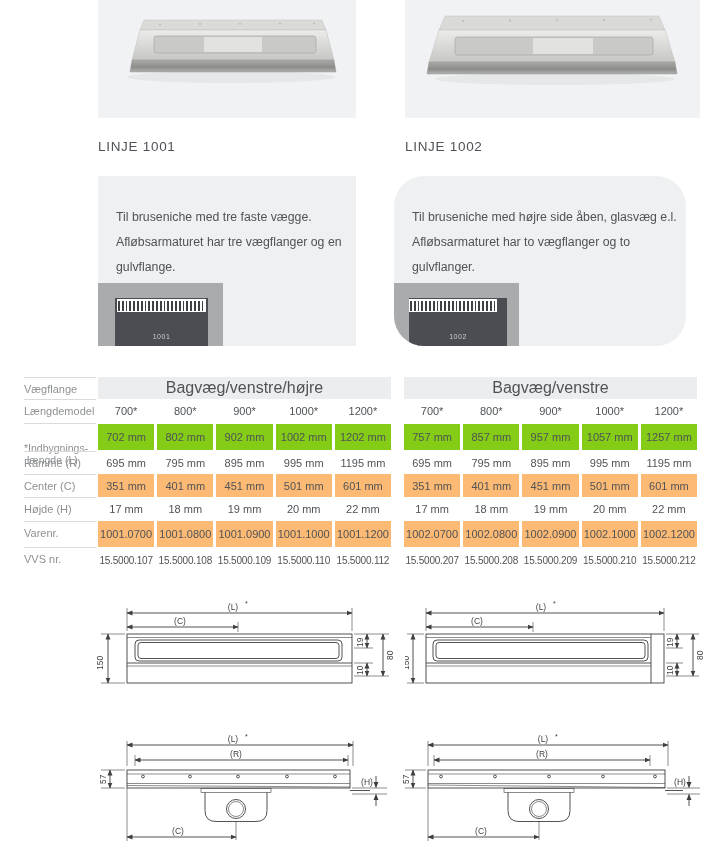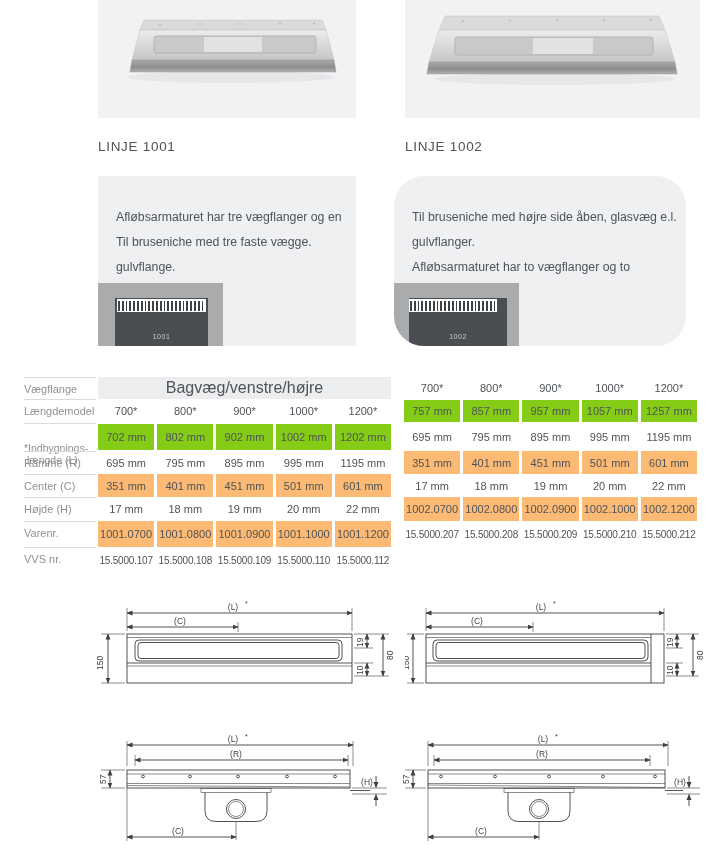--- a/index.html
+++ b/index.html
@@ -118,36 +118,36 @@
     <rect x="128" y="38" width="60" height="16" fill="#e2e2e0" stroke="none"></rect>
     <polygon points="24,62 270,62 272,74 22,74" fill="url(#steel2)" stroke="#8a8a88" stroke-width="0.4"></polygon>
   </svg>
 </div>
 
 <div class="ptitle" id="title1">LINJE 1001</div>
 <div class="ptitle" id="title2">LINJE 1002</div>
 
 <div class="desc" id="desc1">
   <div class="txt">
+    <div>Til bruseniche med tre faste vægge.</div>
     <div>Afløbsarmaturet har tre vægflanger og en</div>
-    <div>Til bruseniche med tre faste vægge.</div>
     <div>gulvflange.</div>
   </div>
   <div class="diagram">
     <div class="dark"></div>
     <div class="comb"></div>
     <div class="dlbl">1001</div>
   </div>
 </div>
 
 <div class="desc" id="desc2">
   <div class="txt">
     <div>Til bruseniche med højre side åben, glasvæg e.l.</div>
+    <div>Afløbsarmaturet har to vægflanger og to</div>
     <div>gulvflanger.</div>
-    <div>Afløbsarmaturet har to vægflanger og to</div>
   </div>
   <div class="diagram">
     <div class="dark"></div>
     <div class="comb"></div>
     <div class="dlbl">1002</div>
   </div>
 </div>
 
 <div class="rowlabels">
   <div class="rl">Vægflange</div>
@@ -193,20 +193,21 @@
   <div class="v band">1001.1000</div>
   <div class="v band">1001.1200</div>
   <div class="v vvs">15.5000.107</div>
   <div class="v vvs">15.5000.108</div>
   <div class="v vvs">15.5000.109</div>
   <div class="v vvs">15.5000.110</div>
   <div class="v vvs">15.5000.112</div>
 </div>
 
 <div class="grp" id="grp2">
+  <div class="ghead">Bagvæg/venstre</div>
   <div class="v">700*</div>
   <div class="v">800*</div>
   <div class="v">900*</div>
   <div class="v">1000*</div>
   <div class="v">1200*</div>
   <div class="v blue">757 mm</div>
   <div class="v blue">857 mm</div>
   <div class="v blue">957 mm</div>
   <div class="v blue">1057 mm</div>
   <div class="v blue">1257 mm</div>

